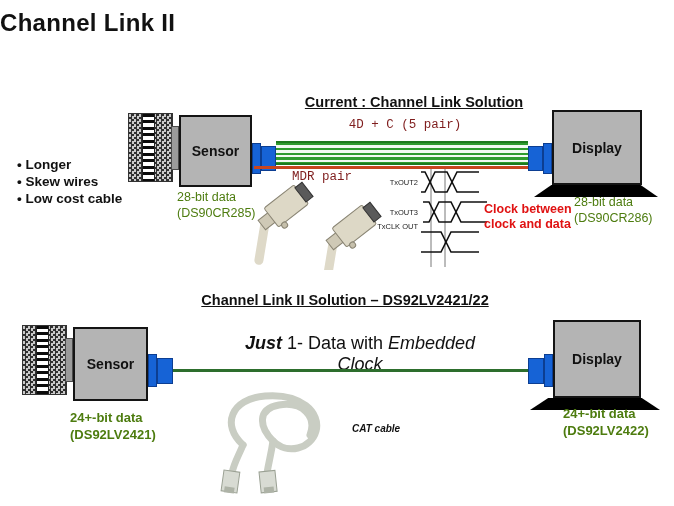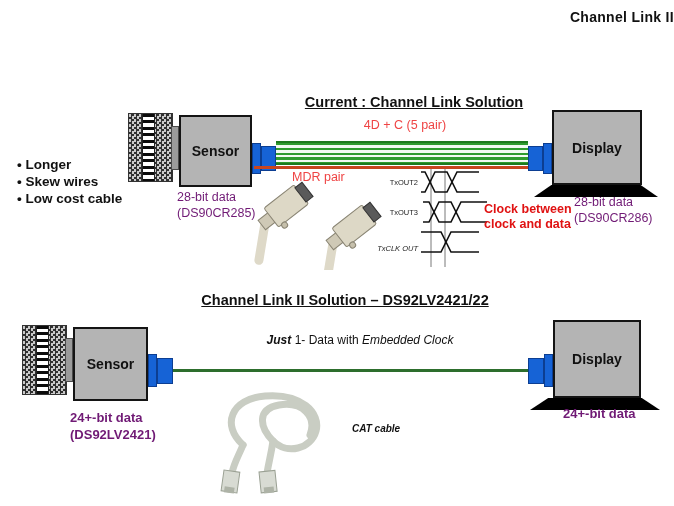--- a/index.html
+++ b/index.html
@@ -1,21 +1,21 @@
 <!DOCTYPE html>
 <html><head>
 <meta charset="utf-8">
 <style>
   html,body{margin:0;padding:0;background:#fff;}
   #stage{
     position:relative;width:674px;height:506px;background:#ffffff;
     font-family:"Liberation Sans", sans-serif;color:#111;overflow:hidden;
   }
   .abs{position:absolute;}
-  .title{top:9px;left:0;width:100%;text-align:right;font-size:14px;font-weight:bold;letter-spacing:.3px;}
+  .title{top:9px;left:0;width:100%;text-align:left;font-size:24px;font-weight:bold;letter-spacing:.3px;}
   .sec-heading{font-size:14.5px;font-weight:bold;text-decoration:underline;text-align:center;}
   .h1{left:264px;top:94px;width:300px;}
   .h2{left:190px;top:292px;width:310px;}
 
   
   .bullets{left:17px;top:156px;width:180px;font-size:13.5px;font-weight:bold;line-height:17px;}
   .bullets div::before{content:"• ";}
 
   
   .devbox{background:#b4b4b4;border:2px solid #141414;display:flex;align-items:center;justify-content:center;
@@ -29,26 +29,26 @@
   .blue{background:#1663d6;border:1px solid #0c3e92;box-sizing:border-box;}
 
   
   .band{box-sizing:border-box;border-top:2px solid #1e7a1e;border-bottom:2px solid #1e7a1e;
         background:repeating-linear-gradient(to bottom,#2f9b2f 0 2.2px,#f2faf2 2.2px 4.8px);}
   .redline{background:#c8461f;}
   .greenline{background:#2d6e2d;}
 
   .stand{background:#000;clip-path:polygon(14% 0,86% 0,100% 100%,0 100%);}
 
-  .small-label{font-size:12.5px;color:#ef4444;}
-  .sub-label{font-size:12.5px;line-height:16px;color:#701a75;}
+  .small-label{font-size:12.5px;color:#7f1d1d;font-family:Liberation Mono, monospace;}
+  .sub-label{font-size:12.5px;line-height:16px;color:#4d7c0f;}
   .sub-label.bold{font-weight:bold;font-size:13px;line-height:17px;}
   .wf-label{font-size:7.5px;color:#222;width:42px;text-align:right;letter-spacing:0;}
   .skew{font-size:12.5px;font-weight:bold;color:#e01212;line-height:15px;width:110px;}
-  .subtitle{font-size:12px;text-align:center;width:240px;}
+  .subtitle{font-size:18px;text-align:center;width:240px;}
   .subtitle .ji{font-weight:bold;font-style:italic;}
   .subtitle .it{font-style:italic;}
   .cat-label{font-size:10px;font-weight:bold;font-style:italic;}
 </style>
 </head>
 <body>
 
 <div id="stage">
 
   <div class="abs title">Channel Link II</div>
@@ -106,21 +106,21 @@
       <path d="M-42,26 L-16,2" stroke="#ded9c8" stroke-width="9" stroke-linecap="round"></path>
       <rect x="-18" y="-6" width="14" height="12" fill="#cfc9b6" stroke="#8a8574"></rect>
       <rect x="-6" y="-12" width="38" height="24" rx="2" fill="#ddd8c6" stroke="#8a8574"></rect>
       <rect x="31" y="-9" width="9" height="18" fill="#5a5a5a" stroke="#333"></rect>
       <circle cx="0" cy="14" r="3" fill="#c6c0ac" stroke="#8a8574"></circle>
     </g>
   </svg>
 
   <div class="abs wf-label" style="left:376px;top:178px;">TxOUT2</div>
   <div class="abs wf-label" style="left:376px;top:208px;">TxOUT3</div>
-  <div class="abs wf-label" style="left:376px;top:244px;font-style:italic;">TxCLK OUT</div>
+  <div class="abs wf-label" style="left:376px;top:222px;">TxCLK OUT</div>
 
   <svg class="abs" style="left:421px;top:169px;" width="72" height="98" viewBox="0 0 72 98">
     <path d="M10,0 V98 M24,0 V98" stroke="#555" stroke-width="0.8" fill="none"></path>
     <path d="M0,3 H4 L14,23 H26 L36,3 H58 M0,23 H4 L14,3 H26 L36,23 H58" stroke="#111" stroke-width="1.6" fill="none"></path>
     <path d="M2,33 H8 L18,53 H30 L40,33 H66 M2,53 H8 L18,33 H30 L40,53 H66" stroke="#111" stroke-width="1.6" fill="none"></path>
     <path d="M0,63 H20 L30,83 H58 M0,83 H20 L30,63 H58" stroke="#111" stroke-width="1.6" fill="none"></path>
   </svg>
 
   <div class="abs skew" style="left:484px;top:202px;">
     <div>Clock between</div>
@@ -152,20 +152,21 @@
     <span>Display</span>
   </div>
   <div class="abs stand" style="left:530px;top:398px;width:130px;height:12px;"></div>
 
   <div class="abs sub-label bold" style="left:70px;top:409px;">
     <div>24+-bit data</div>
     <div>(DS92LV2421)</div>
   </div>
   <div class="abs sub-label bold" style="left:563px;top:405px;">
     <div>24+-bit data</div>
+    <div>(DS92LV2422)</div>
   </div>
 
   <svg class="abs" style="left:203px;top:383px;" width="145" height="112" viewBox="0 0 145 112">
     <path d="M40,62 C18,42 28,16 62,13 C98,10 118,30 113,48 C108,66 84,72 70,58 C56,44 54,26 76,22 C100,18 114,34 107,52" fill="none" stroke="#c9cdc3" stroke-width="7" stroke-linecap="round"></path>
     <path d="M40,62 C35,74 31,80 29,90" fill="none" stroke="#c9cdc3" stroke-width="7" stroke-linecap="round"></path>
     <path d="M70,58 C68,72 66,78 64,90" fill="none" stroke="#c9cdc3" stroke-width="7" stroke-linecap="round"></path>
     <g transform="translate(21,87) rotate(8)">
       <rect width="16" height="21" fill="#d8dbd3" stroke="#9aa093"></rect>
       <rect x="3" y="16" width="10" height="6" fill="#aeb3a7"></rect>
     </g>

